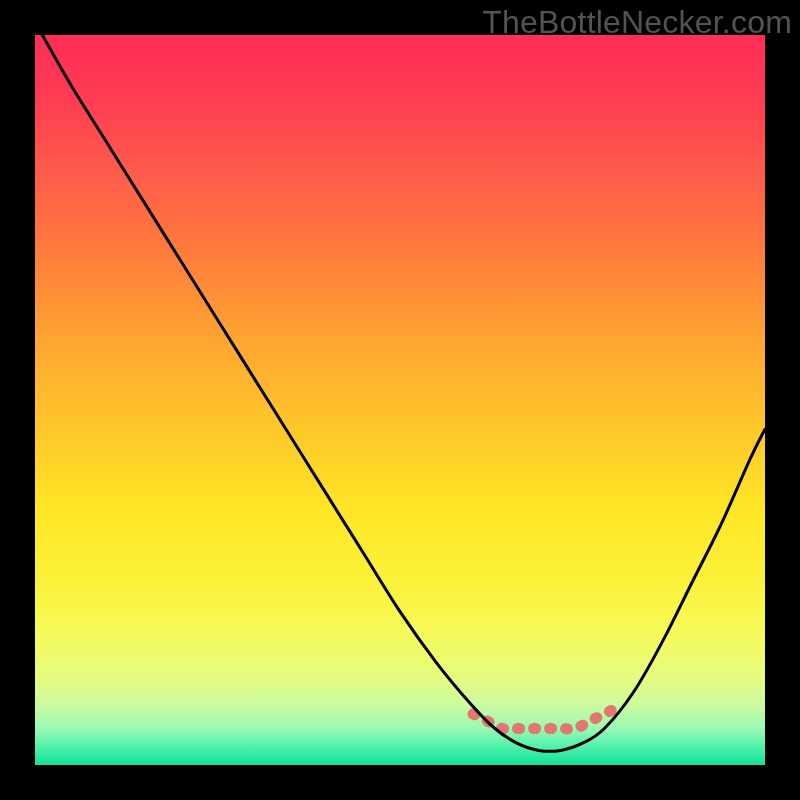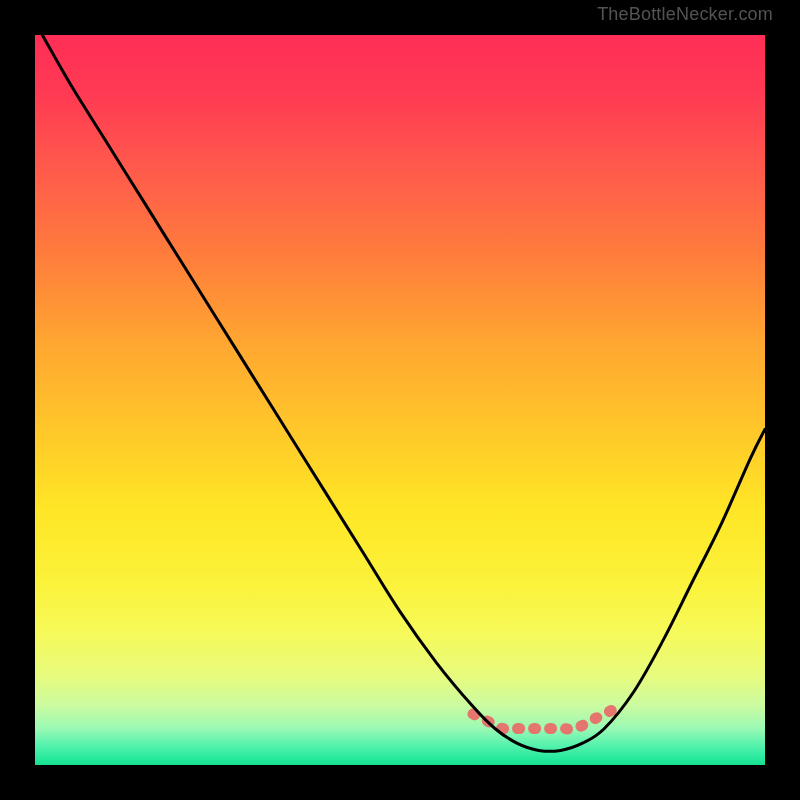--- a/index.html
+++ b/index.html
@@ -13,23 +13,23 @@
   }
   .container {
     position: relative;
     width: 800px;
     height: 800px;
     background: #000;
   }
   .watermark {
     position: absolute;
     top: 4px;
-    right: 27px;
+    right: 8px;
     color: #535353;
-    font-size: 18px;
+    font-size: 32px;
     font-weight: 500;
     letter-spacing: 0.2px;
     z-index: 10;
   }
   .plot-area {
     position: absolute;
     left: 35px;
     top: 35px;
     width: 730px;
     height: 730px;

